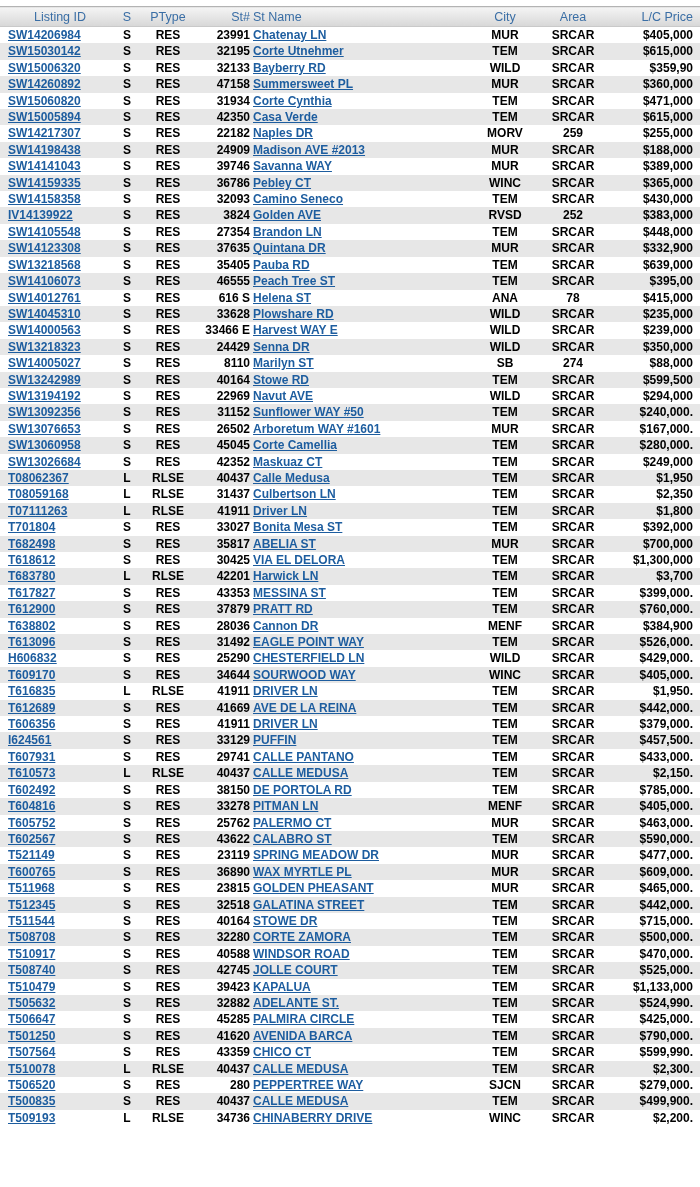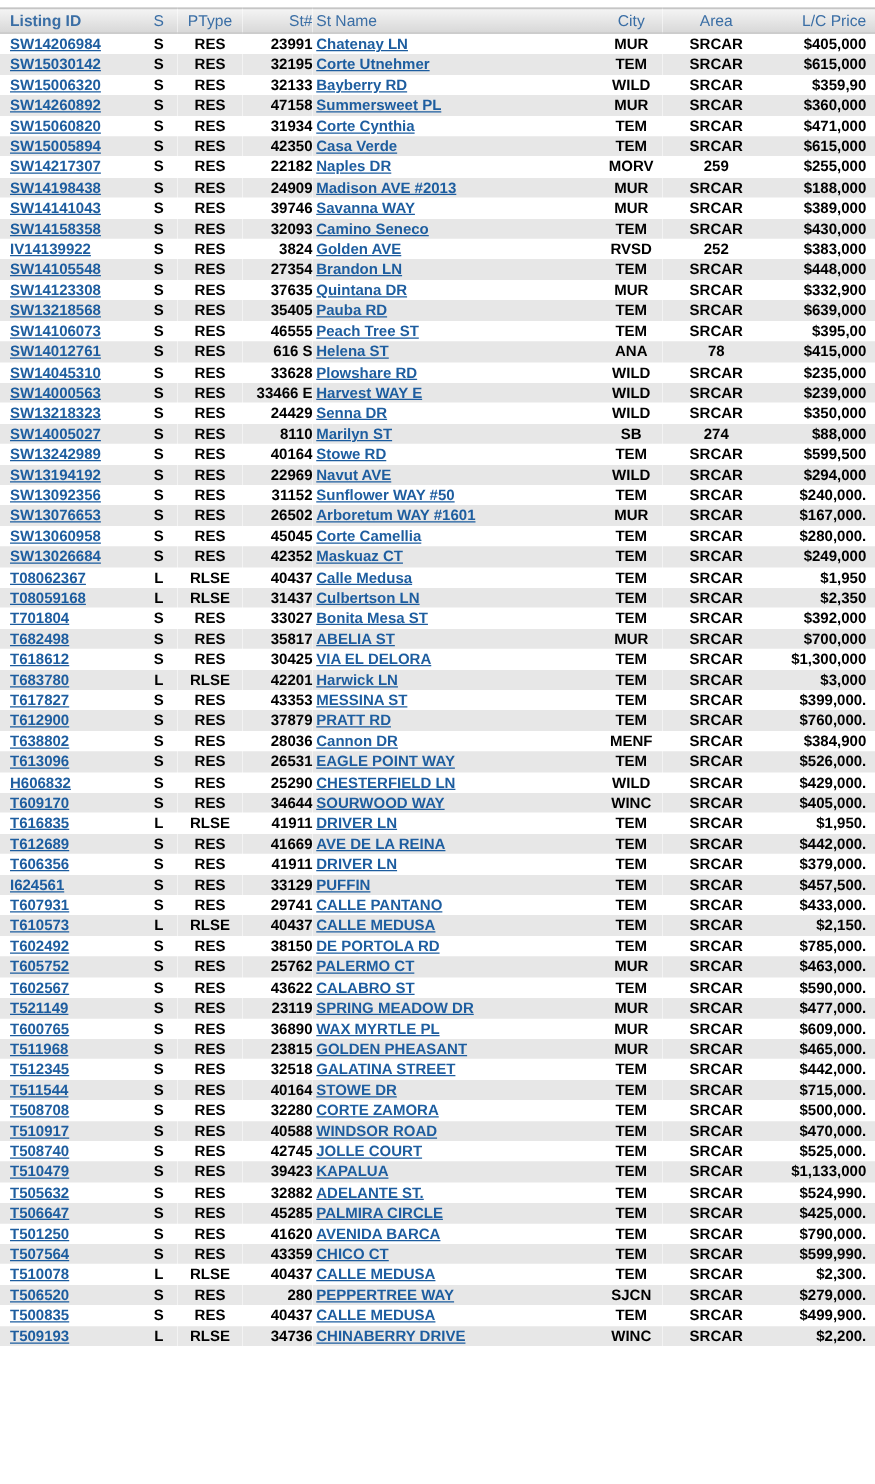--- a/index.html
+++ b/index.html
@@ -39,21 +39,21 @@
     height: 16.4px;
     line-height: 16.4px;
     padding: 0;
     white-space: nowrap;
     overflow: hidden;
   }
   tbody tr:nth-child(even) { background: #e7e7e7; }
   tbody tr:nth-child(odd)  { background: #ffffff; }
 
   .c-id     { text-align: left;  padding-left: 8px; }
-  th.c-id   { text-align: left;  padding-left: 8px; font-weight: bold; }
+  th.c-id   { text-align: center;  padding-left: 8px; }
   .c-s      { text-align: center; }
   .c-ptype  { text-align: center; }
   .c-stnum  { text-align: right; }
   .c-stname { text-align: left; padding-left: 3px; }
   .c-city   { text-align: center; }
   .c-area   { text-align: center; }
   .c-price  { text-align: right; padding-right: 7px; }
 
   a.grid-link {
     color: #1d5d9f;
@@ -181,20 +181,30 @@
     <td class="c-id"><a class="grid-link">SW14141043</a></td>
     <td class="c-s">S</td>
     <td class="c-ptype">RES</td>
     <td class="c-stnum">39746</td>
     <td class="c-stname"><a class="grid-link">Savanna WAY</a></td>
     <td class="c-city">MUR</td>
     <td class="c-area">SRCAR</td>
     <td class="c-price">$389,000</td>
   </tr>
 
+  <tr>
+    <td class="c-id"><a class="grid-link">SW14159335</a></td>
+    <td class="c-s">S</td>
+    <td class="c-ptype">RES</td>
+    <td class="c-stnum">36786</td>
+    <td class="c-stname"><a class="grid-link">Pebley CT</a></td>
+    <td class="c-city">WINC</td>
+    <td class="c-area">SRCAR</td>
+    <td class="c-price">$365,000</td>
+  </tr>
 
   <tr>
     <td class="c-id"><a class="grid-link">SW14158358</a></td>
     <td class="c-s">S</td>
     <td class="c-ptype">RES</td>
     <td class="c-stnum">32093</td>
     <td class="c-stname"><a class="grid-link">Camino Seneco</a></td>
     <td class="c-city">TEM</td>
     <td class="c-area">SRCAR</td>
     <td class="c-price">$430,000</td>
@@ -391,20 +401,30 @@
     <td class="c-id"><a class="grid-link">T08059168</a></td>
     <td class="c-s">L</td>
     <td class="c-ptype">RLSE</td>
     <td class="c-stnum">31437</td>
     <td class="c-stname"><a class="grid-link">Culbertson LN</a></td>
     <td class="c-city">TEM</td>
     <td class="c-area">SRCAR</td>
     <td class="c-price">$2,350</td>
   </tr>
 
+  <tr>
+    <td class="c-id"><a class="grid-link">T07111263</a></td>
+    <td class="c-s">L</td>
+    <td class="c-ptype">RLSE</td>
+    <td class="c-stnum">41911</td>
+    <td class="c-stname"><a class="grid-link">Driver LN</a></td>
+    <td class="c-city">TEM</td>
+    <td class="c-area">SRCAR</td>
+    <td class="c-price">$1,800</td>
+  </tr>
 
 
   <tr>
     <td class="c-id"><a class="grid-link">T701804</a></td>
     <td class="c-s">S</td>
     <td class="c-ptype">RES</td>
     <td class="c-stnum">33027</td>
     <td class="c-stname"><a class="grid-link">Bonita Mesa ST</a></td>
     <td class="c-city">TEM</td>
     <td class="c-area">SRCAR</td>
@@ -434,21 +454,21 @@
   </tr>
 
   <tr>
     <td class="c-id"><a class="grid-link">T683780</a></td>
     <td class="c-s">L</td>
     <td class="c-ptype">RLSE</td>
     <td class="c-stnum">42201</td>
     <td class="c-stname"><a class="grid-link">Harwick LN</a></td>
     <td class="c-city">TEM</td>
     <td class="c-area">SRCAR</td>
-    <td class="c-price">$3,000</td>
+    <td class="c-price">$3,700</td>
   </tr>
 
   <tr>
     <td class="c-id"><a class="grid-link">T617827</a></td>
     <td class="c-s">S</td>
     <td class="c-ptype">RES</td>
     <td class="c-stnum">43353</td>
     <td class="c-stname"><a class="grid-link">MESSINA ST</a></td>
     <td class="c-city">TEM</td>
     <td class="c-area">SRCAR</td>
@@ -474,21 +494,21 @@
     <td class="c-stname"><a class="grid-link">Cannon DR</a></td>
     <td class="c-city">MENF</td>
     <td class="c-area">SRCAR</td>
     <td class="c-price">$384,900</td>
   </tr>
 
   <tr>
     <td class="c-id"><a class="grid-link">T613096</a></td>
     <td class="c-s">S</td>
     <td class="c-ptype">RES</td>
-    <td class="c-stnum">26531</td>
+    <td class="c-stnum">31492</td>
     <td class="c-stname"><a class="grid-link">EAGLE POINT WAY</a></td>
     <td class="c-city">TEM</td>
     <td class="c-area">SRCAR</td>
     <td class="c-price">$526,000.</td>
   </tr>
 
   <tr>
     <td class="c-id"><a class="grid-link">H606832</a></td>
     <td class="c-s">S</td>
     <td class="c-ptype">RES</td>
@@ -580,20 +600,30 @@
     <td class="c-id"><a class="grid-link">T602492</a></td>
     <td class="c-s">S</td>
     <td class="c-ptype">RES</td>
     <td class="c-stnum">38150</td>
     <td class="c-stname"><a class="grid-link">DE PORTOLA RD</a></td>
     <td class="c-city">TEM</td>
     <td class="c-area">SRCAR</td>
     <td class="c-price">$785,000.</td>
   </tr>
 
+  <tr>
+    <td class="c-id"><a class="grid-link">T604816</a></td>
+    <td class="c-s">S</td>
+    <td class="c-ptype">RES</td>
+    <td class="c-stnum">33278</td>
+    <td class="c-stname"><a class="grid-link">PITMAN LN</a></td>
+    <td class="c-city">MENF</td>
+    <td class="c-area">SRCAR</td>
+    <td class="c-price">$405,000.</td>
+  </tr>
 
   <tr>
     <td class="c-id"><a class="grid-link">T605752</a></td>
     <td class="c-s">S</td>
     <td class="c-ptype">RES</td>
     <td class="c-stnum">25762</td>
     <td class="c-stname"><a class="grid-link">PALERMO CT</a></td>
     <td class="c-city">MUR</td>
     <td class="c-area">SRCAR</td>
     <td class="c-price">$463,000.</td>

